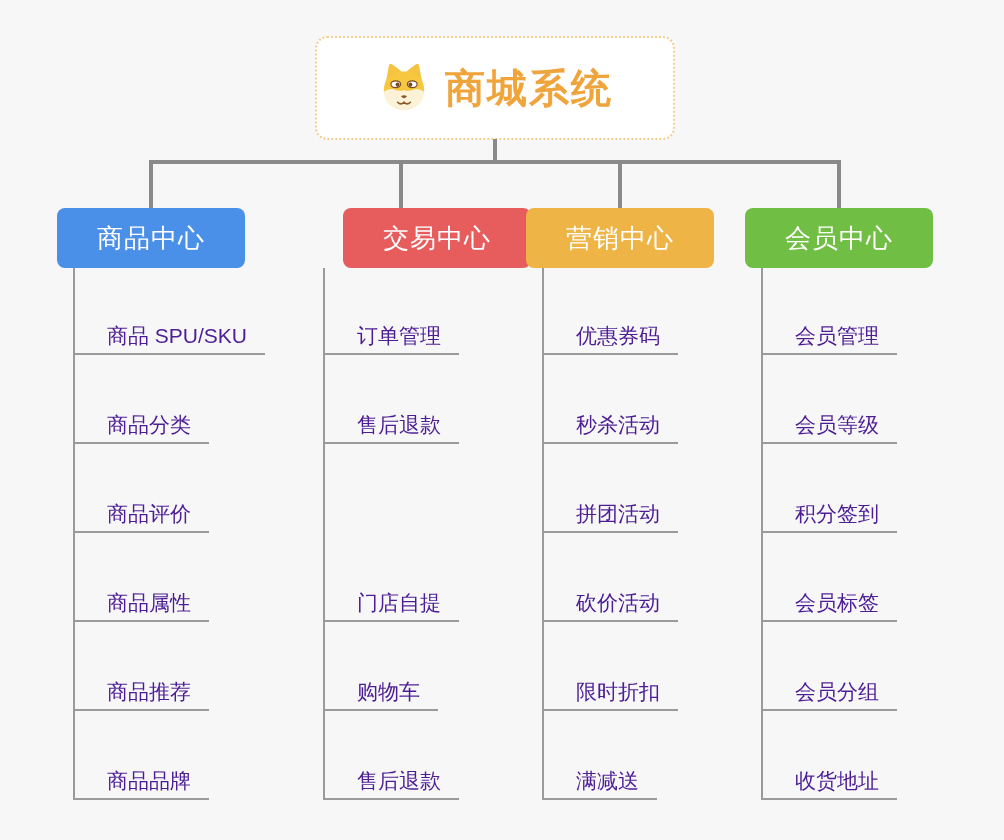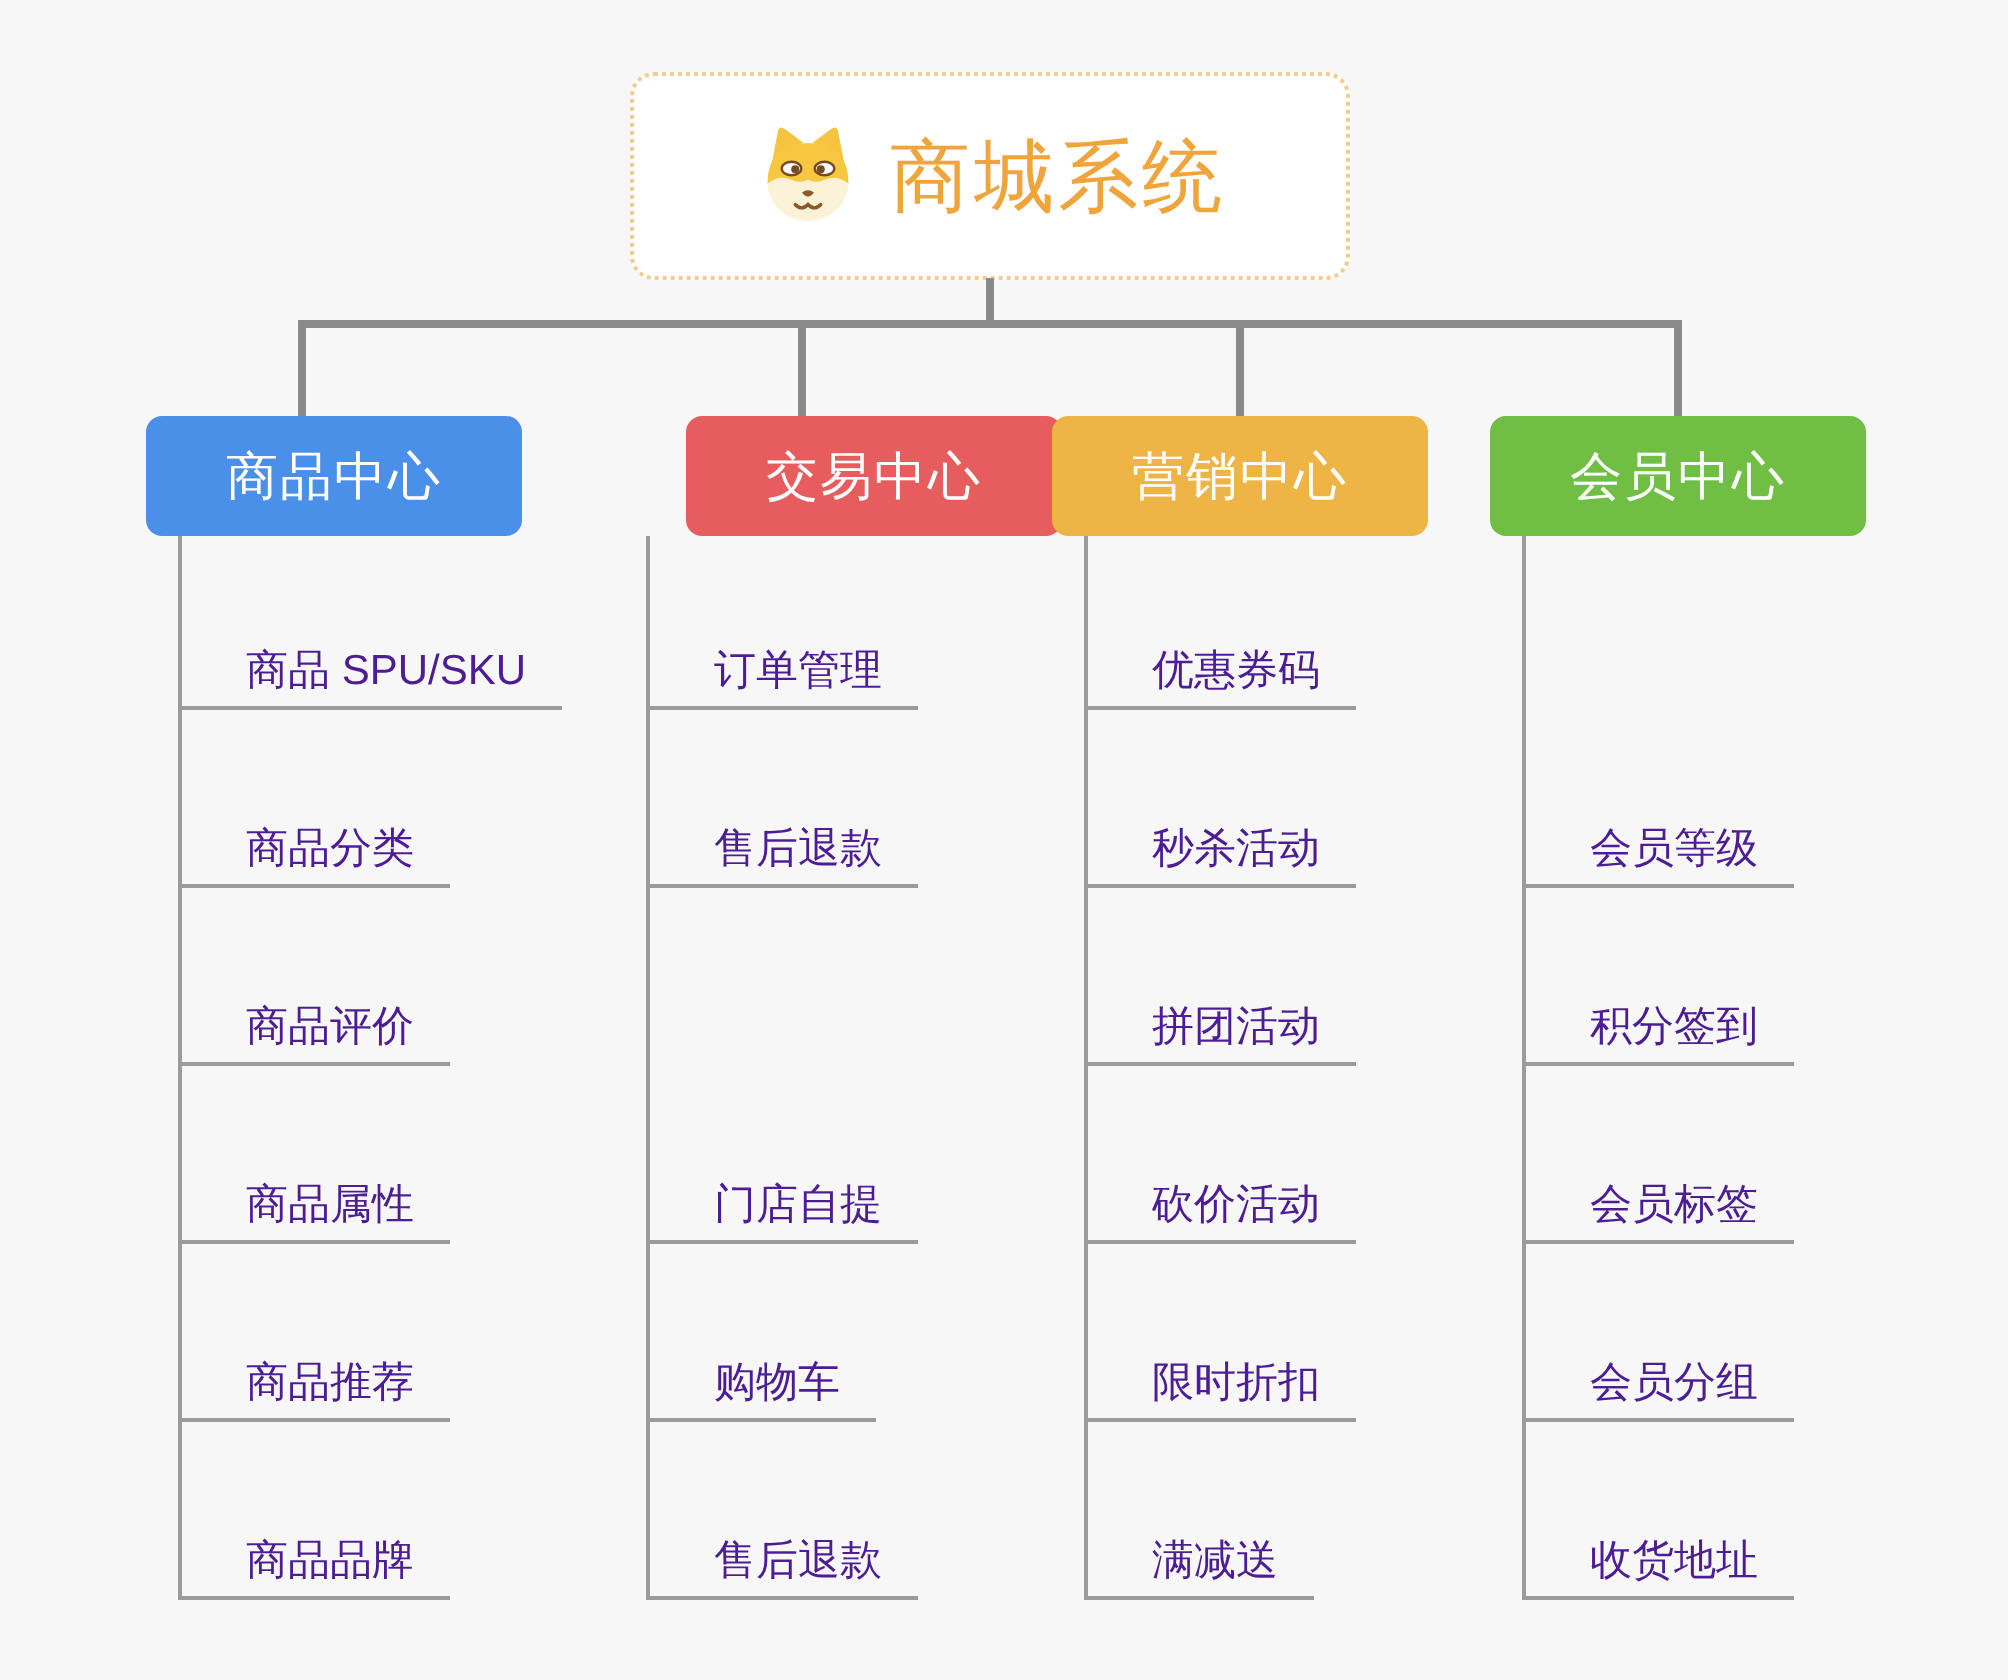--- a/index.html
+++ b/index.html
@@ -24,21 +24,21 @@
     border: 2px dotted #f3cd8e;
     border-radius: 12px;
     box-sizing: border-box;
     display: flex;
     align-items: center;
     justify-content: center;
     gap: 14px;
   }
   .root-title {
     font-size: 40px;
-    font-weight: 400;
+    font-weight: 700;
     letter-spacing: 2px;
     color: #f0a53c;
     white-space: nowrap;
   }
 
   
   .line {
     position: absolute;
     background: #8a8a8a;
   }
@@ -49,21 +49,21 @@
   .drop-2      { left: 618px; top: 160px; width: 4px; height: 48px; }
   .drop-3      { left: 837px; top: 160px; width: 4px; height: 48px; }
 
   
   .branch {
     position: absolute;
     top: 208px;
     width: 250px;
     height: 632px;
   }
-  .branch-0 { left: 73px; }
+  .branch-0 { left: 57px; }
   .branch-1 { left: 307px; }
   .branch-2 { left: 526px; }
   .branch-3 { left: 745px; }
 
   .branch-node {
     position: absolute;
     left: 0; top: 0;
     width: 188px; height: 60px;
     border-radius: 8px;
     display: flex;
@@ -157,20 +157,21 @@
     <div class="topic topic-1">秒杀活动</div>
     <div class="topic topic-2">拼团活动</div>
     <div class="topic topic-3">砍价活动</div>
     <div class="topic topic-4">限时折扣</div>
     <div class="topic topic-5">满减送</div>
   </div>
 
   <div class="branch branch-3">
     <div class="branch-node" style="background-color: rgb(112, 191, 68);">会员中心</div>
     <div class="trunk"></div>
+    <div class="topic topic-0">会员管理</div>
     <div class="topic topic-1">会员等级</div>
     <div class="topic topic-2">积分签到</div>
     <div class="topic topic-3">会员标签</div>
     <div class="topic topic-4">会员分组</div>
     <div class="topic topic-5">收货地址</div>
   </div>
 
 </div>
 
 </body></html>

